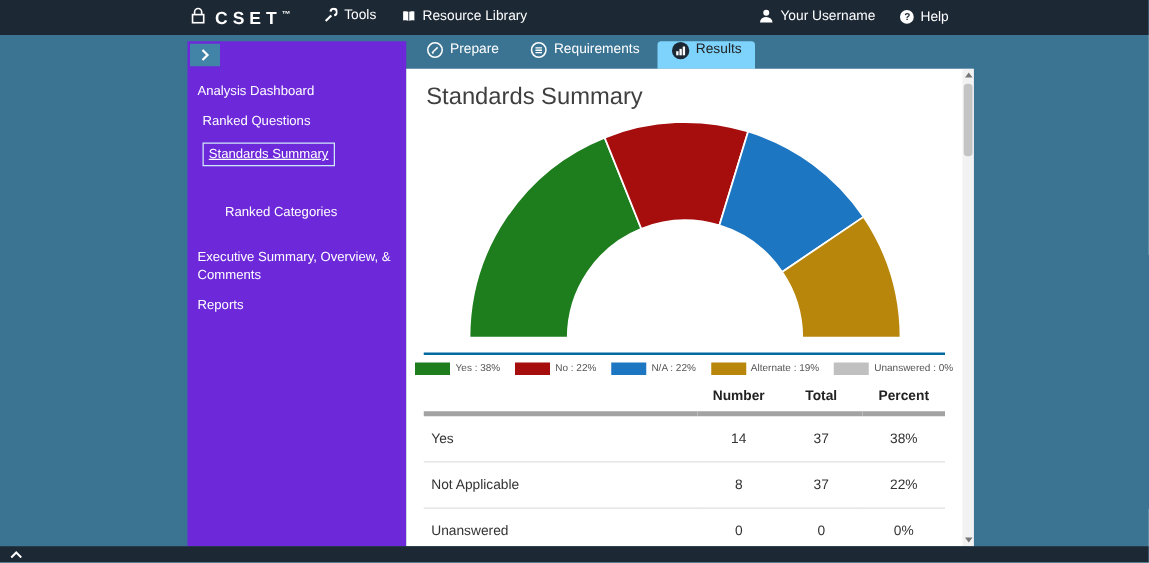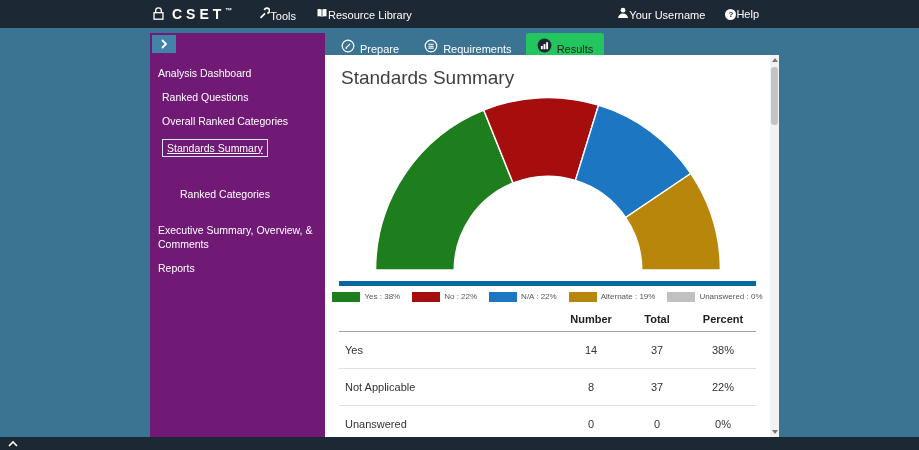--- a/index.html
+++ b/index.html
@@ -7,59 +7,59 @@
   body { font-family: "Liberation Sans", sans-serif; overflow: hidden; }
   .screen { position: relative; width: 919px; height: 450px; background:#3b7493; overflow:hidden; }
 
   
   .topbar { position:absolute; top:0; left:0; right:0; height:28px; background:#1d2835;
             display:flex; align-items:center; color:#fff; font-size:11px;
             padding:0 160px 0 152px; }
   .brand { display:flex; align-items:center; gap:7px; }
   .brand-text { font-weight:bold; font-size:14px; letter-spacing:4px; }
   .brand-tm { font-size:7px; vertical-align:super; letter-spacing:0; }
-  .tb-item { display:flex; align-items:flex-end; cursor:default; white-space:nowrap; }
+  .tb-item { display:flex; align-items:flex-start; gap:5px; cursor:default; white-space:nowrap; }
   .tb-tools { margin-left:26px; }
   .tb-reslib { margin-left:20px; }
   .tb-user { margin-left:auto; }
   .tb-help { margin-left:20px; }
   .help-circle { width:11px; height:11px; border-radius:50%; background:#fff; color:#1d2835;
                  font-size:8px; font-weight:bold; display:flex; align-items:center; justify-content:center; }
 
   
   .tabstrip { position:absolute; left:330px; top:33px; height:22px; display:flex; gap:3px; }
-  .tab { display:flex; align-items:flex-end; gap:5px; padding:0 11px; color:#fff; font-size:11px;
+  .tab { display:flex; align-items:flex-start; gap:5px; padding:0 11px; color:#fff; font-size:11px;
          cursor:default; white-space:nowrap; }
-  .tab.active { background:#22c55e; color:#222; border-radius:3px 3px 0 0; }
-
-  
-  .sidebar { position:absolute; left:150px; top:33px; width:175px; bottom:13px; background:#701a75; color:#fff; }
+  .tab.active { background:#7dd3fc; color:#222; border-radius:3px 3px 0 0; }
+
+  
+  .sidebar { position:absolute; left:150px; top:33px; width:175px; bottom:13px; background:#6d28d9; color:#fff; }
   .sidebar-toggle { position:absolute; left:2px; top:2px; width:24px; height:18px; background:#4283a8;
                     display:flex; align-items:center; justify-content:center; cursor:pointer; }
   .menu { margin-top:28px; font-size:10.5px; }
   .menu-item { padding:5px 8px; cursor:pointer; line-height:1.35; }
   .ind-1 { padding-left:12px; }
   .ind-2 { padding-left:30px;margin-top:20px; }
   .gap-before { margin-top:12px; }
   .menu-item.selected .mi-label { border:1px solid #cfe9f8; padding:1px 4px; text-decoration:underline; display:inline-block; }
 
   
   .content { position:absolute; left:325px; top:55px; width:454px; bottom:13px; background:#fff; overflow:hidden; }
   .content-inner { padding:8px 14px 0 14px; margin-right:9px; }
   .page-title { font-size:19px; color:#3f3f3f; font-weight:400; margin:4px 0 0 2px; }
   .chart-wrap { width:360px; margin:2px auto 0 auto; }
 
   .legend { display:flex; justify-content:center; align-items:center; gap:12px; padding:6px 0 5px 0;
-            border-top:5px solid #0369a1; margin-top:4px; }
+            border-top:2px solid #0369a1; margin-top:4px; }
   .legend-item { display:flex; align-items:center; gap:4px; }
   .legend-swatch { width:28px; height:10px; display:inline-block; }
   .legend-label { font-size:8px; color:#555; white-space:nowrap; }
 
   table.summary { width:100%; border-collapse:collapse; font-size:11px; color:#333; }
-  table.summary th { font-weight:bold; color:#222; padding:6px 6px; border-bottom:1px solid #a3a3a3; }
+  table.summary th { font-weight:bold; color:#222; padding:6px 6px; border-bottom:4px solid #a3a3a3; }
   table.summary th.num, table.summary td.num { text-align:center; width:66px; }
   table.summary th.lbl { text-align:left; }
   table.summary td { padding:12px 6px; border-bottom:1px solid #e0e0e0; }
   table.summary tr:last-child td { border-bottom:none; }
 
   
   .scrollbar { position:absolute; right:0; top:0; bottom:0; width:9px; background:#f2f2f2; }
   .sb-btn { position:absolute; left:0; width:9px; height:10px; display:flex; align-items:center; justify-content:center; cursor:pointer; }
   .sb-up { top:0; } .sb-down { bottom:0; }
   .tri-up { width:0; height:0; border-left:3px solid transparent; border-right:3px solid transparent; border-bottom:4px solid #777; }
@@ -158,21 +158,20 @@
 
   <div class="sidebar">
     <div class="sidebar-toggle">
       <svg width="8" height="10" viewBox="0 0 8 10">
         <path d="M2 1 L6 5 L2 9" stroke="#fff" stroke-width="1.8" fill="none"></path>
       </svg>
     </div>
     <div class="menu">
       <div class="menu-item"><span class="mi-label">Analysis Dashboard</span></div>
       <div class="menu-item ind-1"><span class="mi-label">Ranked Questions</span></div>
-      <div class="menu-item ind-1"><span class="mi-label">Overall Ranked Categories</span></div>
       <div class="menu-item ind-1 selected"><span class="mi-label">Standards Summary</span></div>
       <div class="menu-item ind-2"><span class="mi-label">Ranked Categories</span></div>
       <div class="menu-item gap-before"><span class="mi-label">Executive Summary, Overview, &amp; Comments</span></div>
       <div class="menu-item"><span class="mi-label">Reports</span></div>
     </div>
   </div>
 
   <div class="content">
     <div class="content-inner">
       <div class="page-title">Standards Summary</div>

